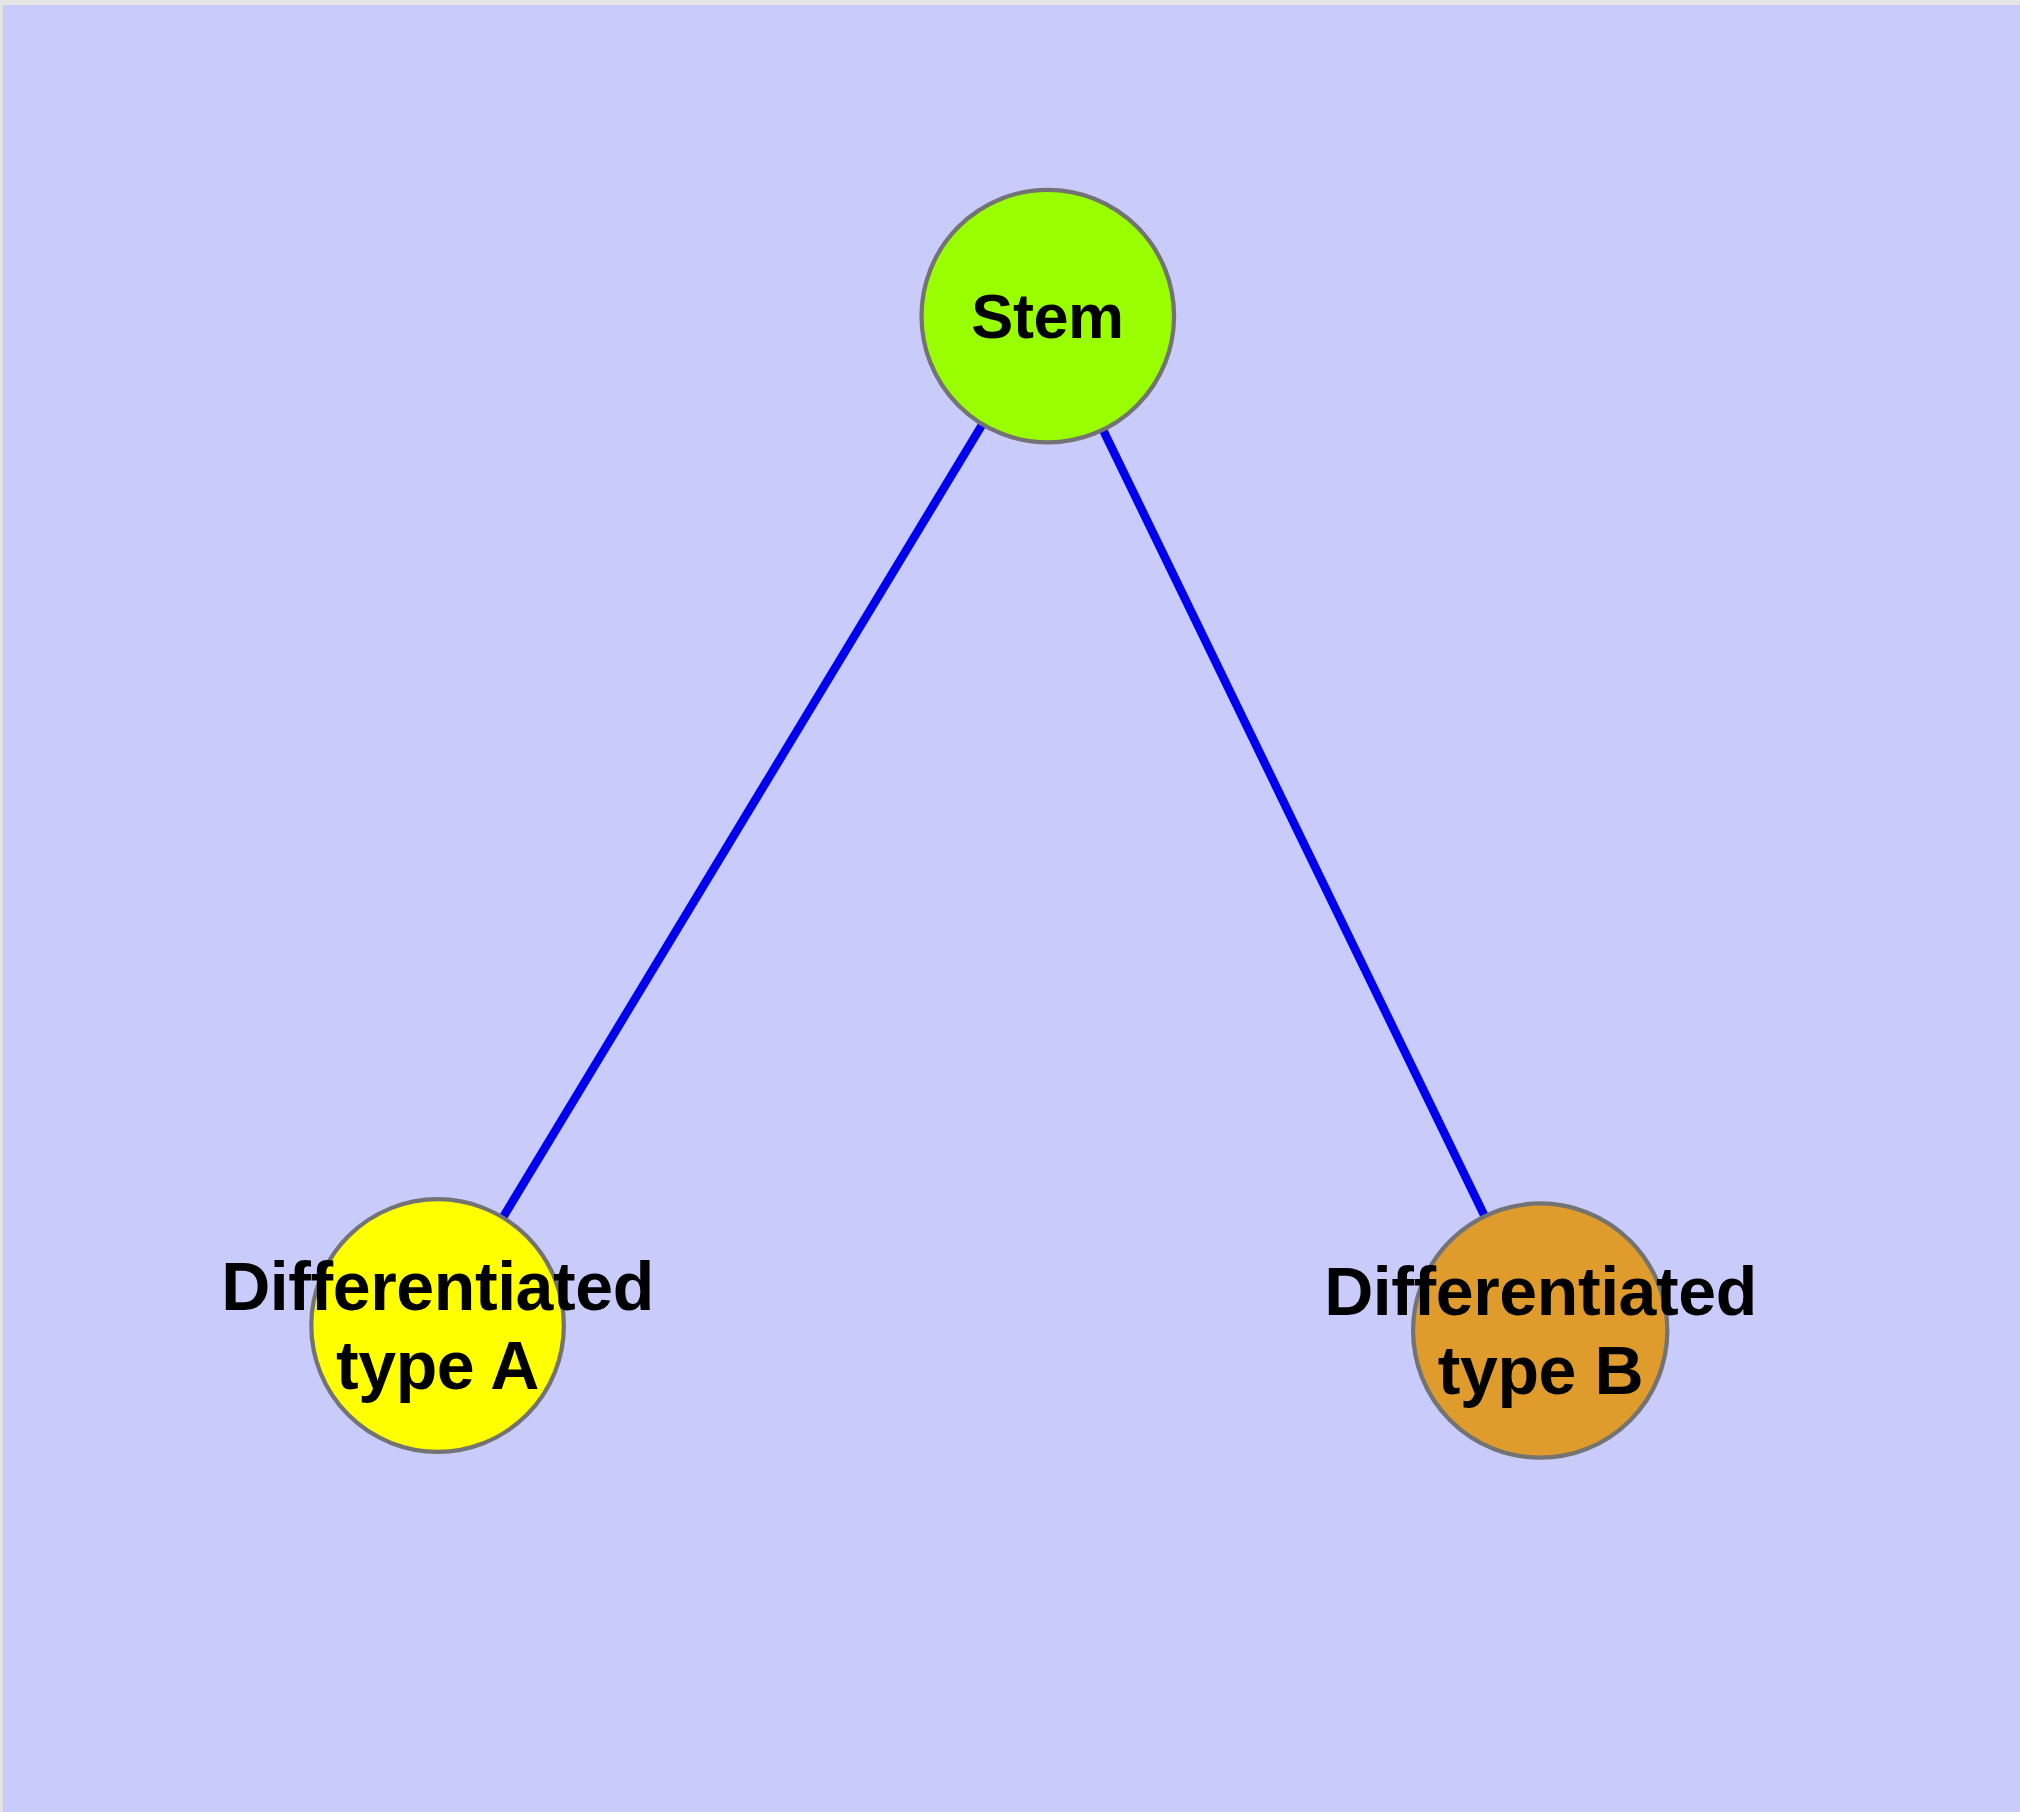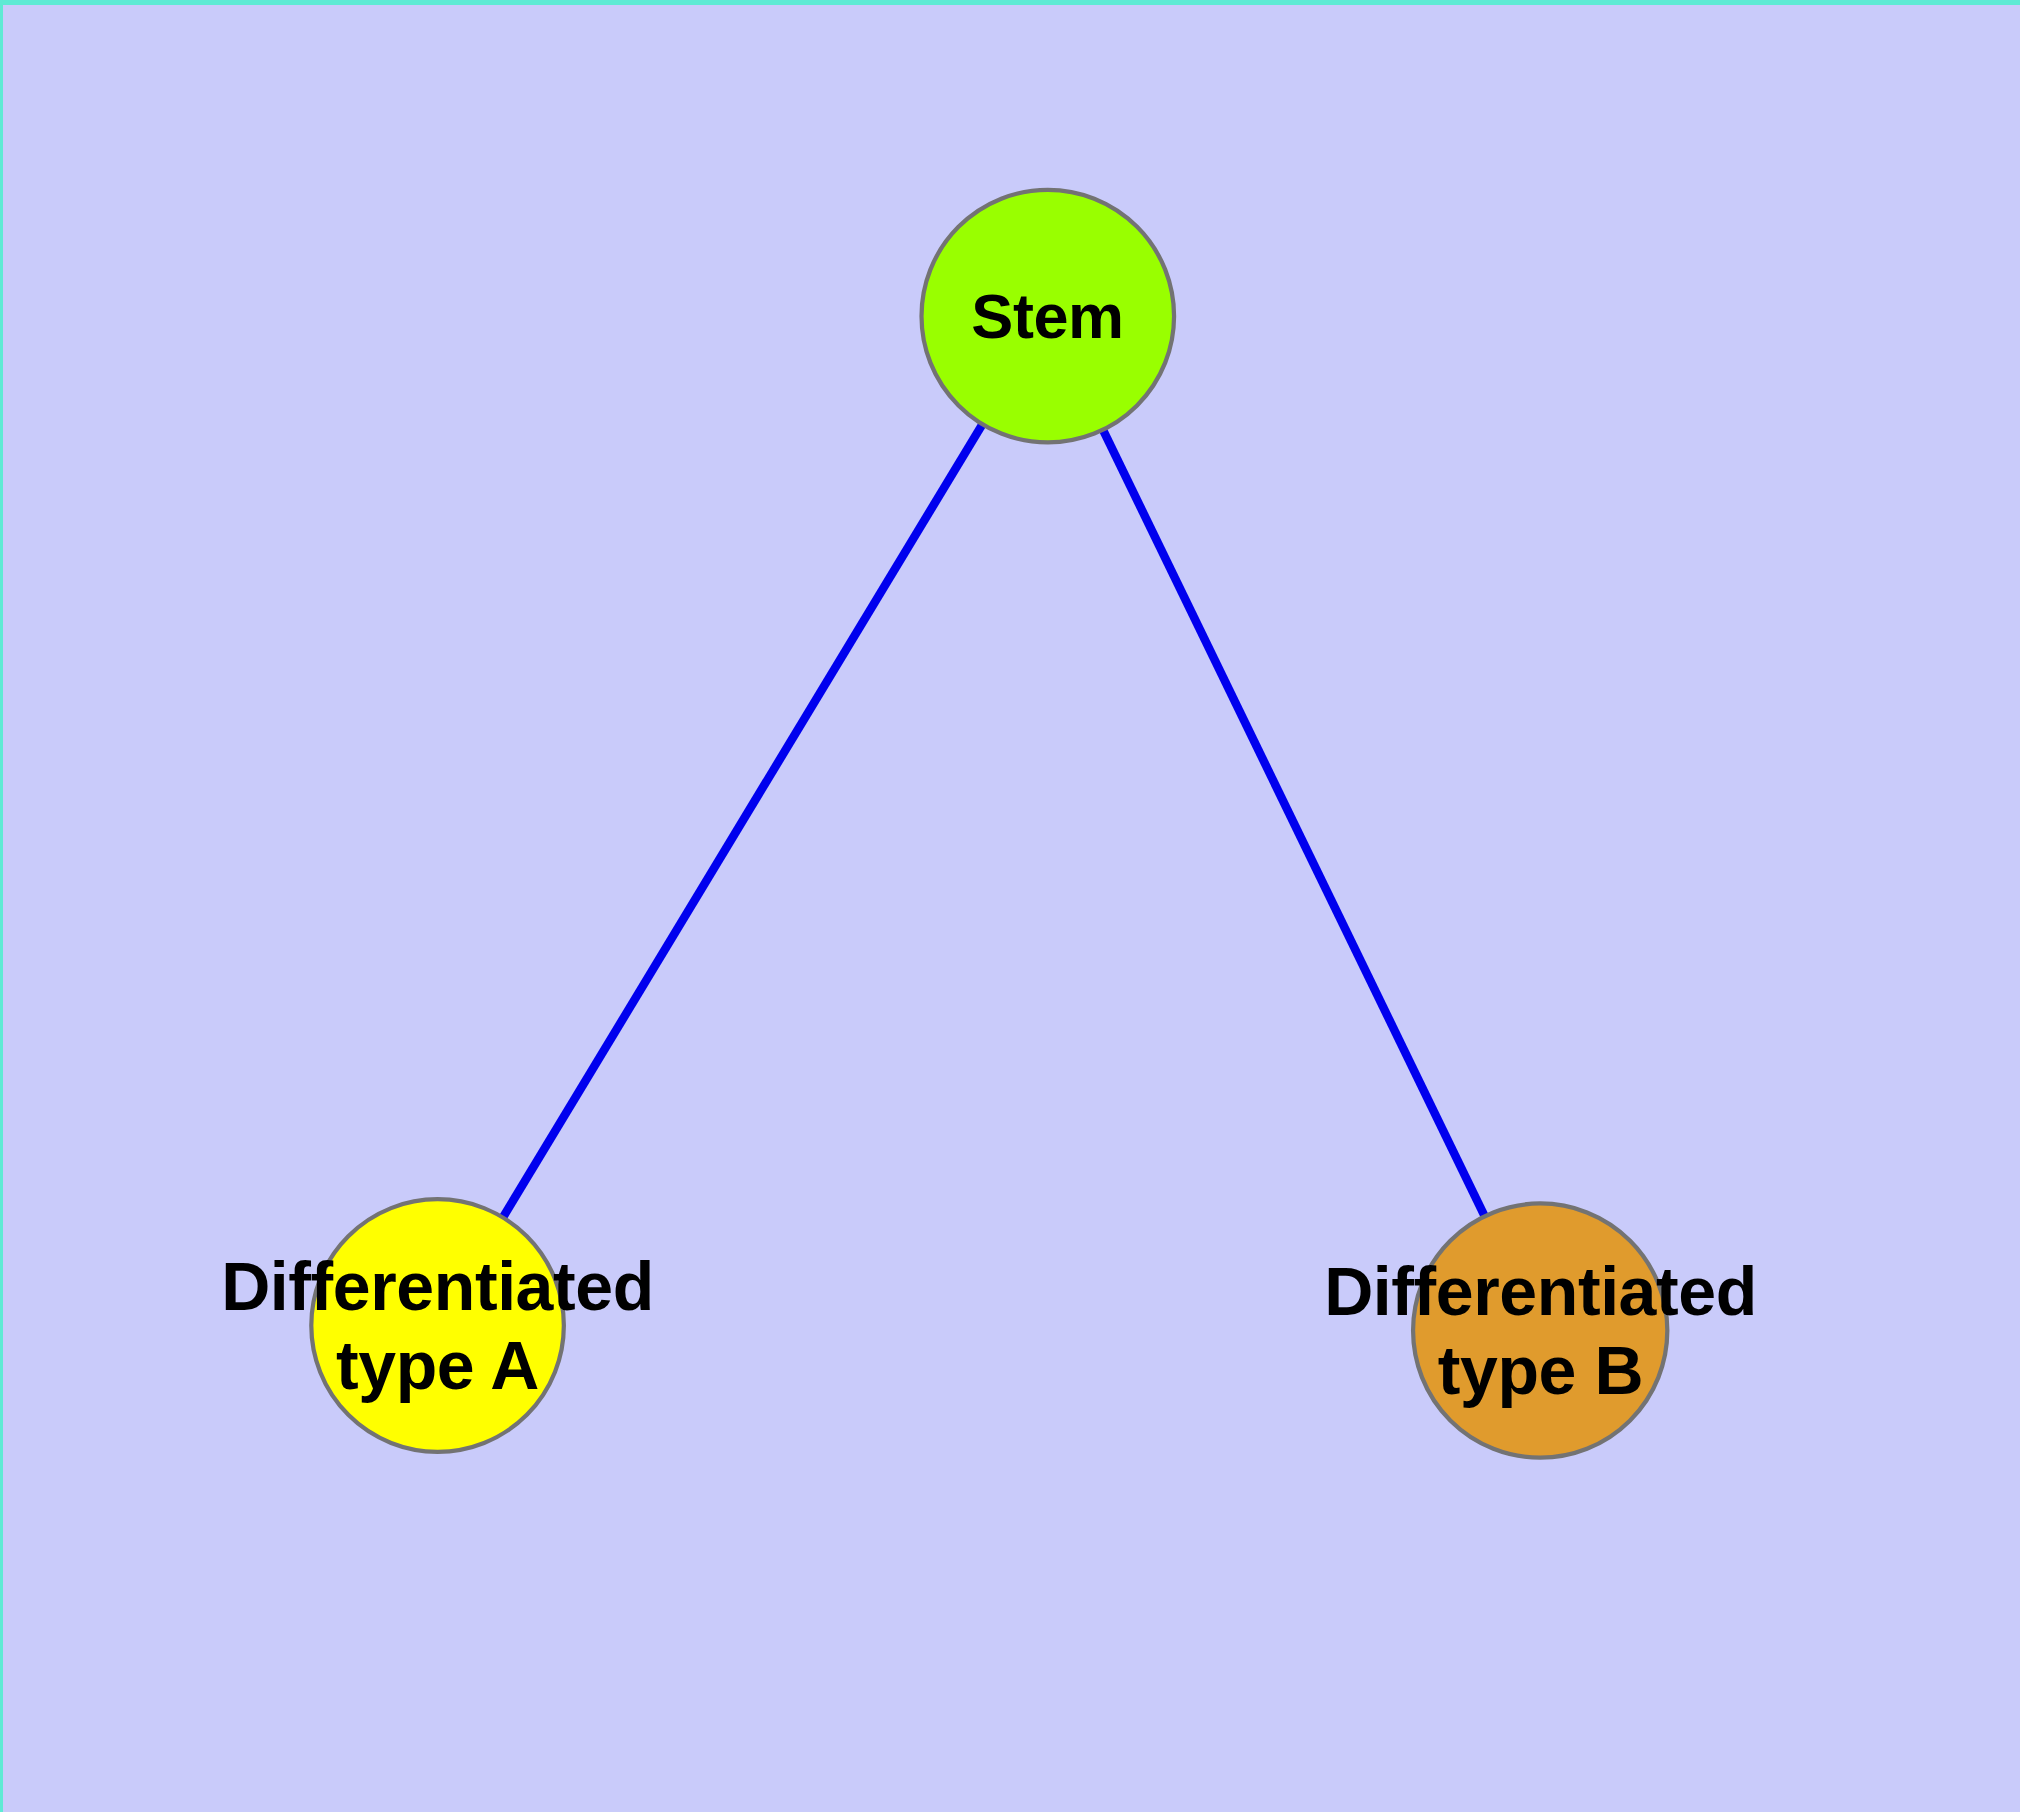--- a/index.html
+++ b/index.html
@@ -5,21 +5,21 @@
 <style>
   html, body {
     margin: 0;
     padding: 0;
     background: #ffffff;
   }
   #canvas {
     position: relative;
     width: 2021px;
     height: 1812px;
-    background: #5eead4;
+    background: #e5e5e5;
     overflow: hidden;
     font-family: "Liberation Sans", sans-serif;
   }
   #plot-area {
     position: absolute;
     left: 3.4px;
     top: 5.1px;
     width: 2017px;
     height: 1807px;
     background: #c9cbfa;

